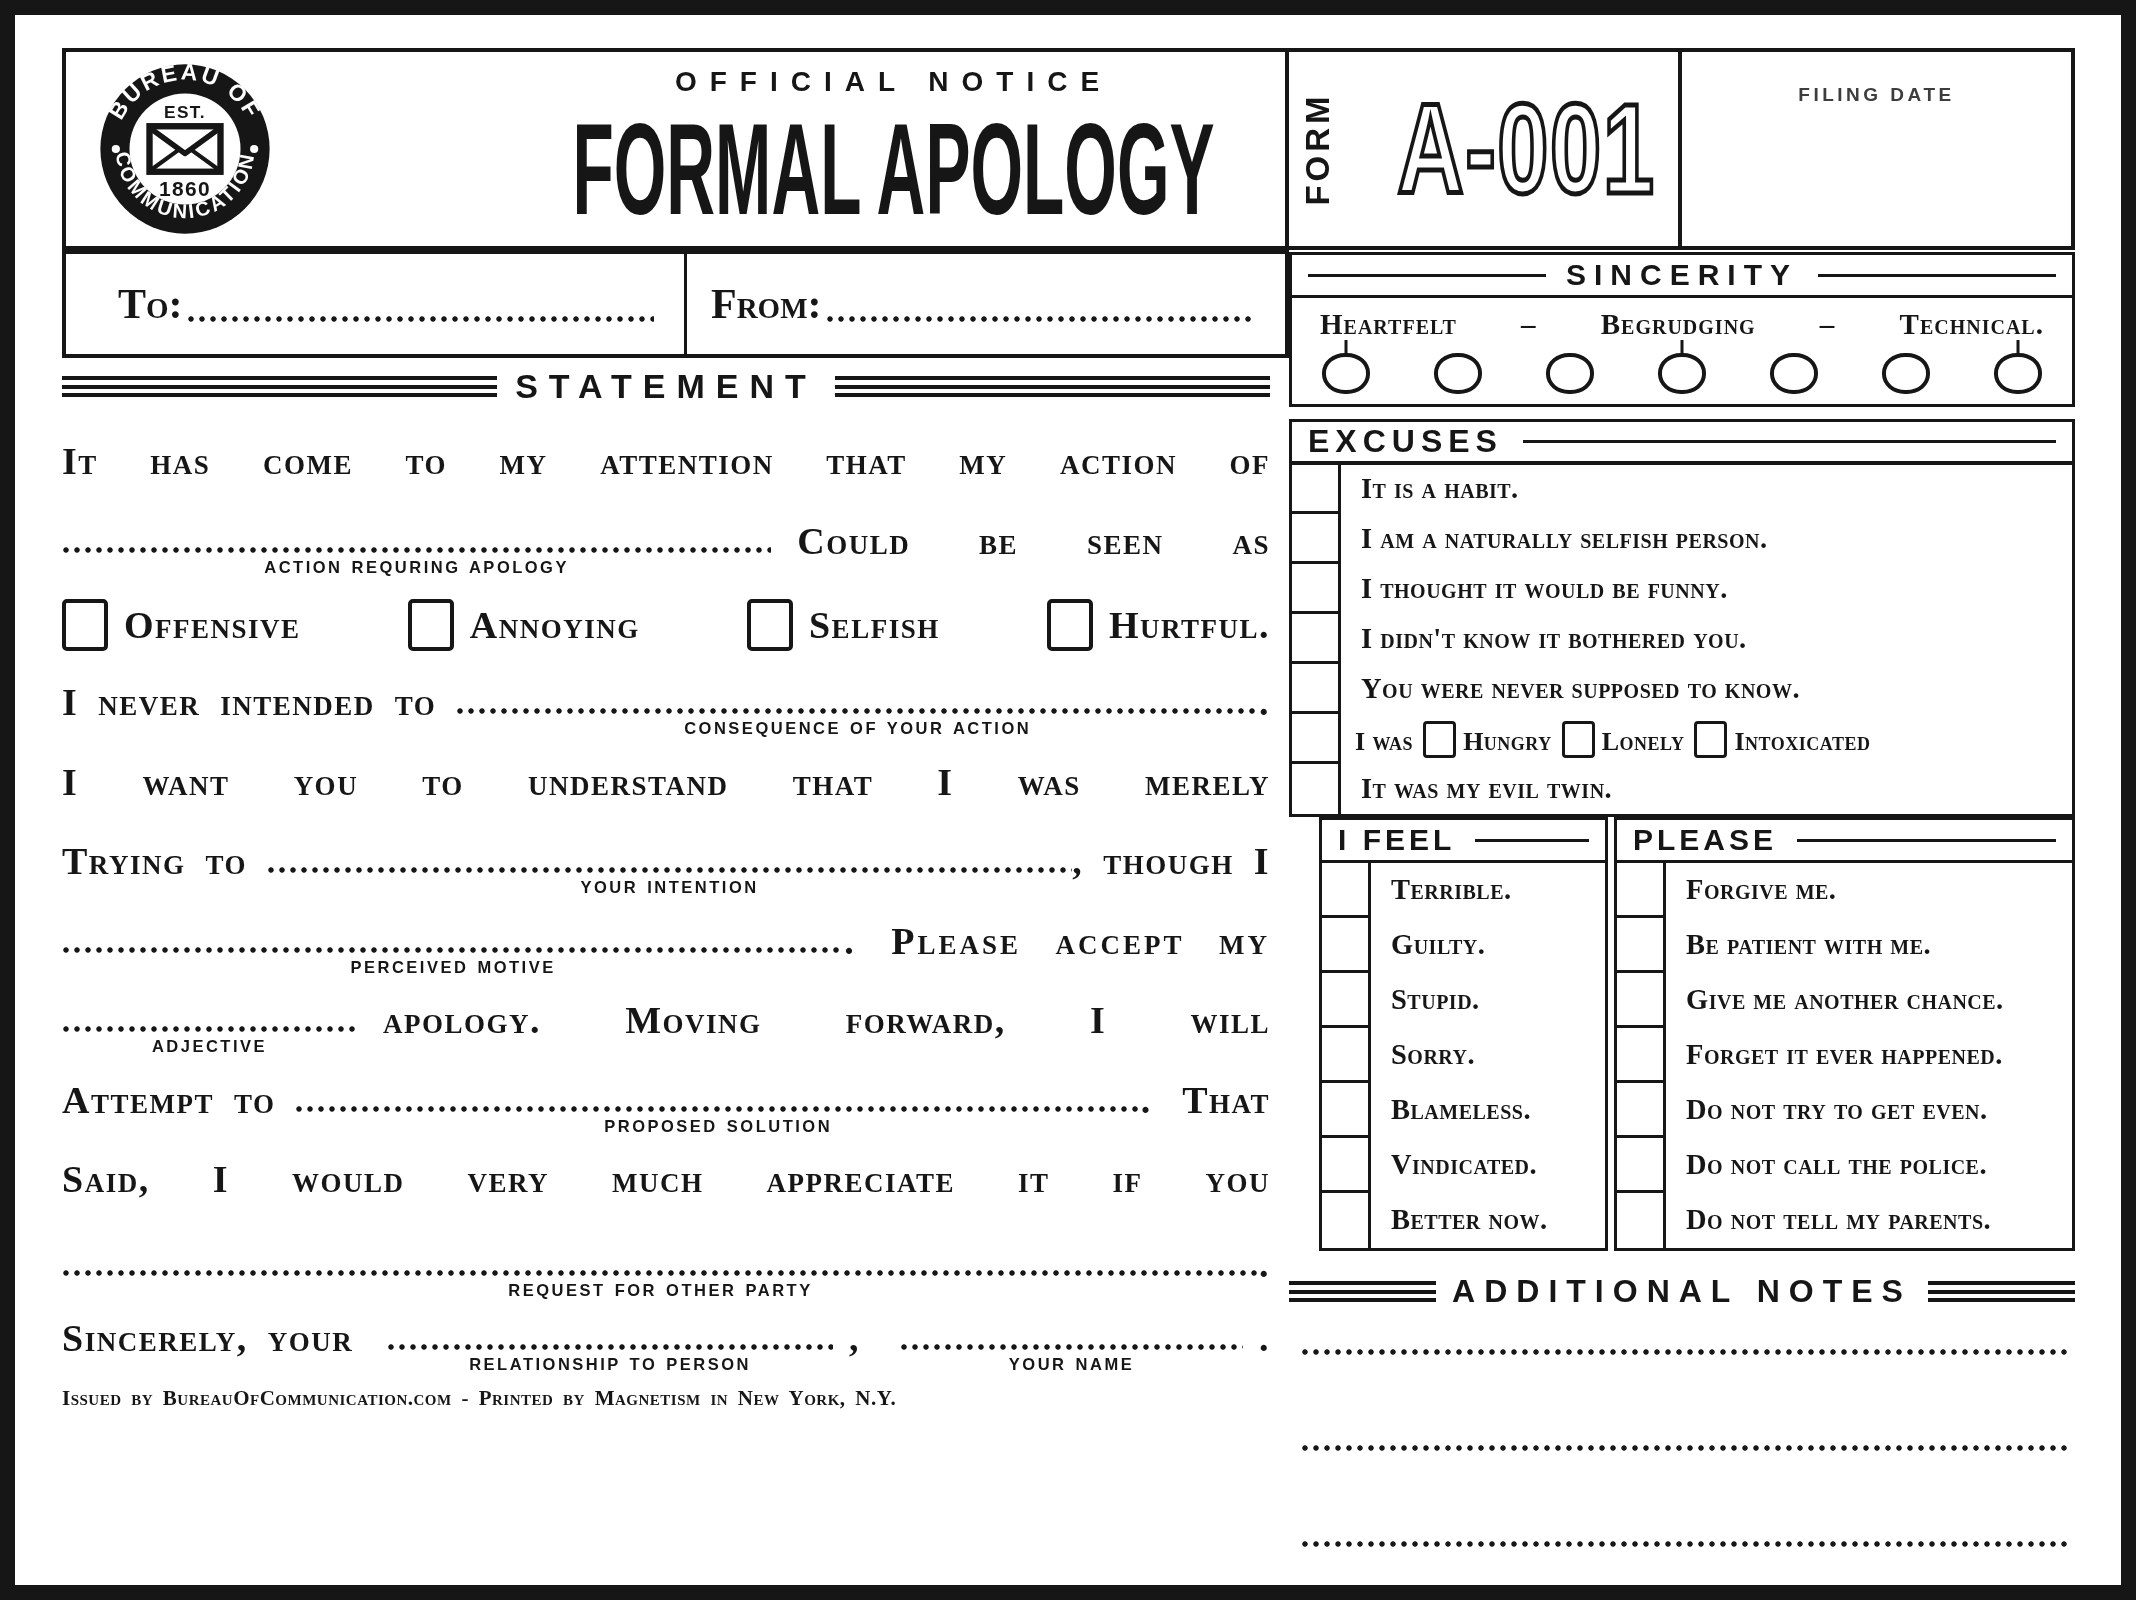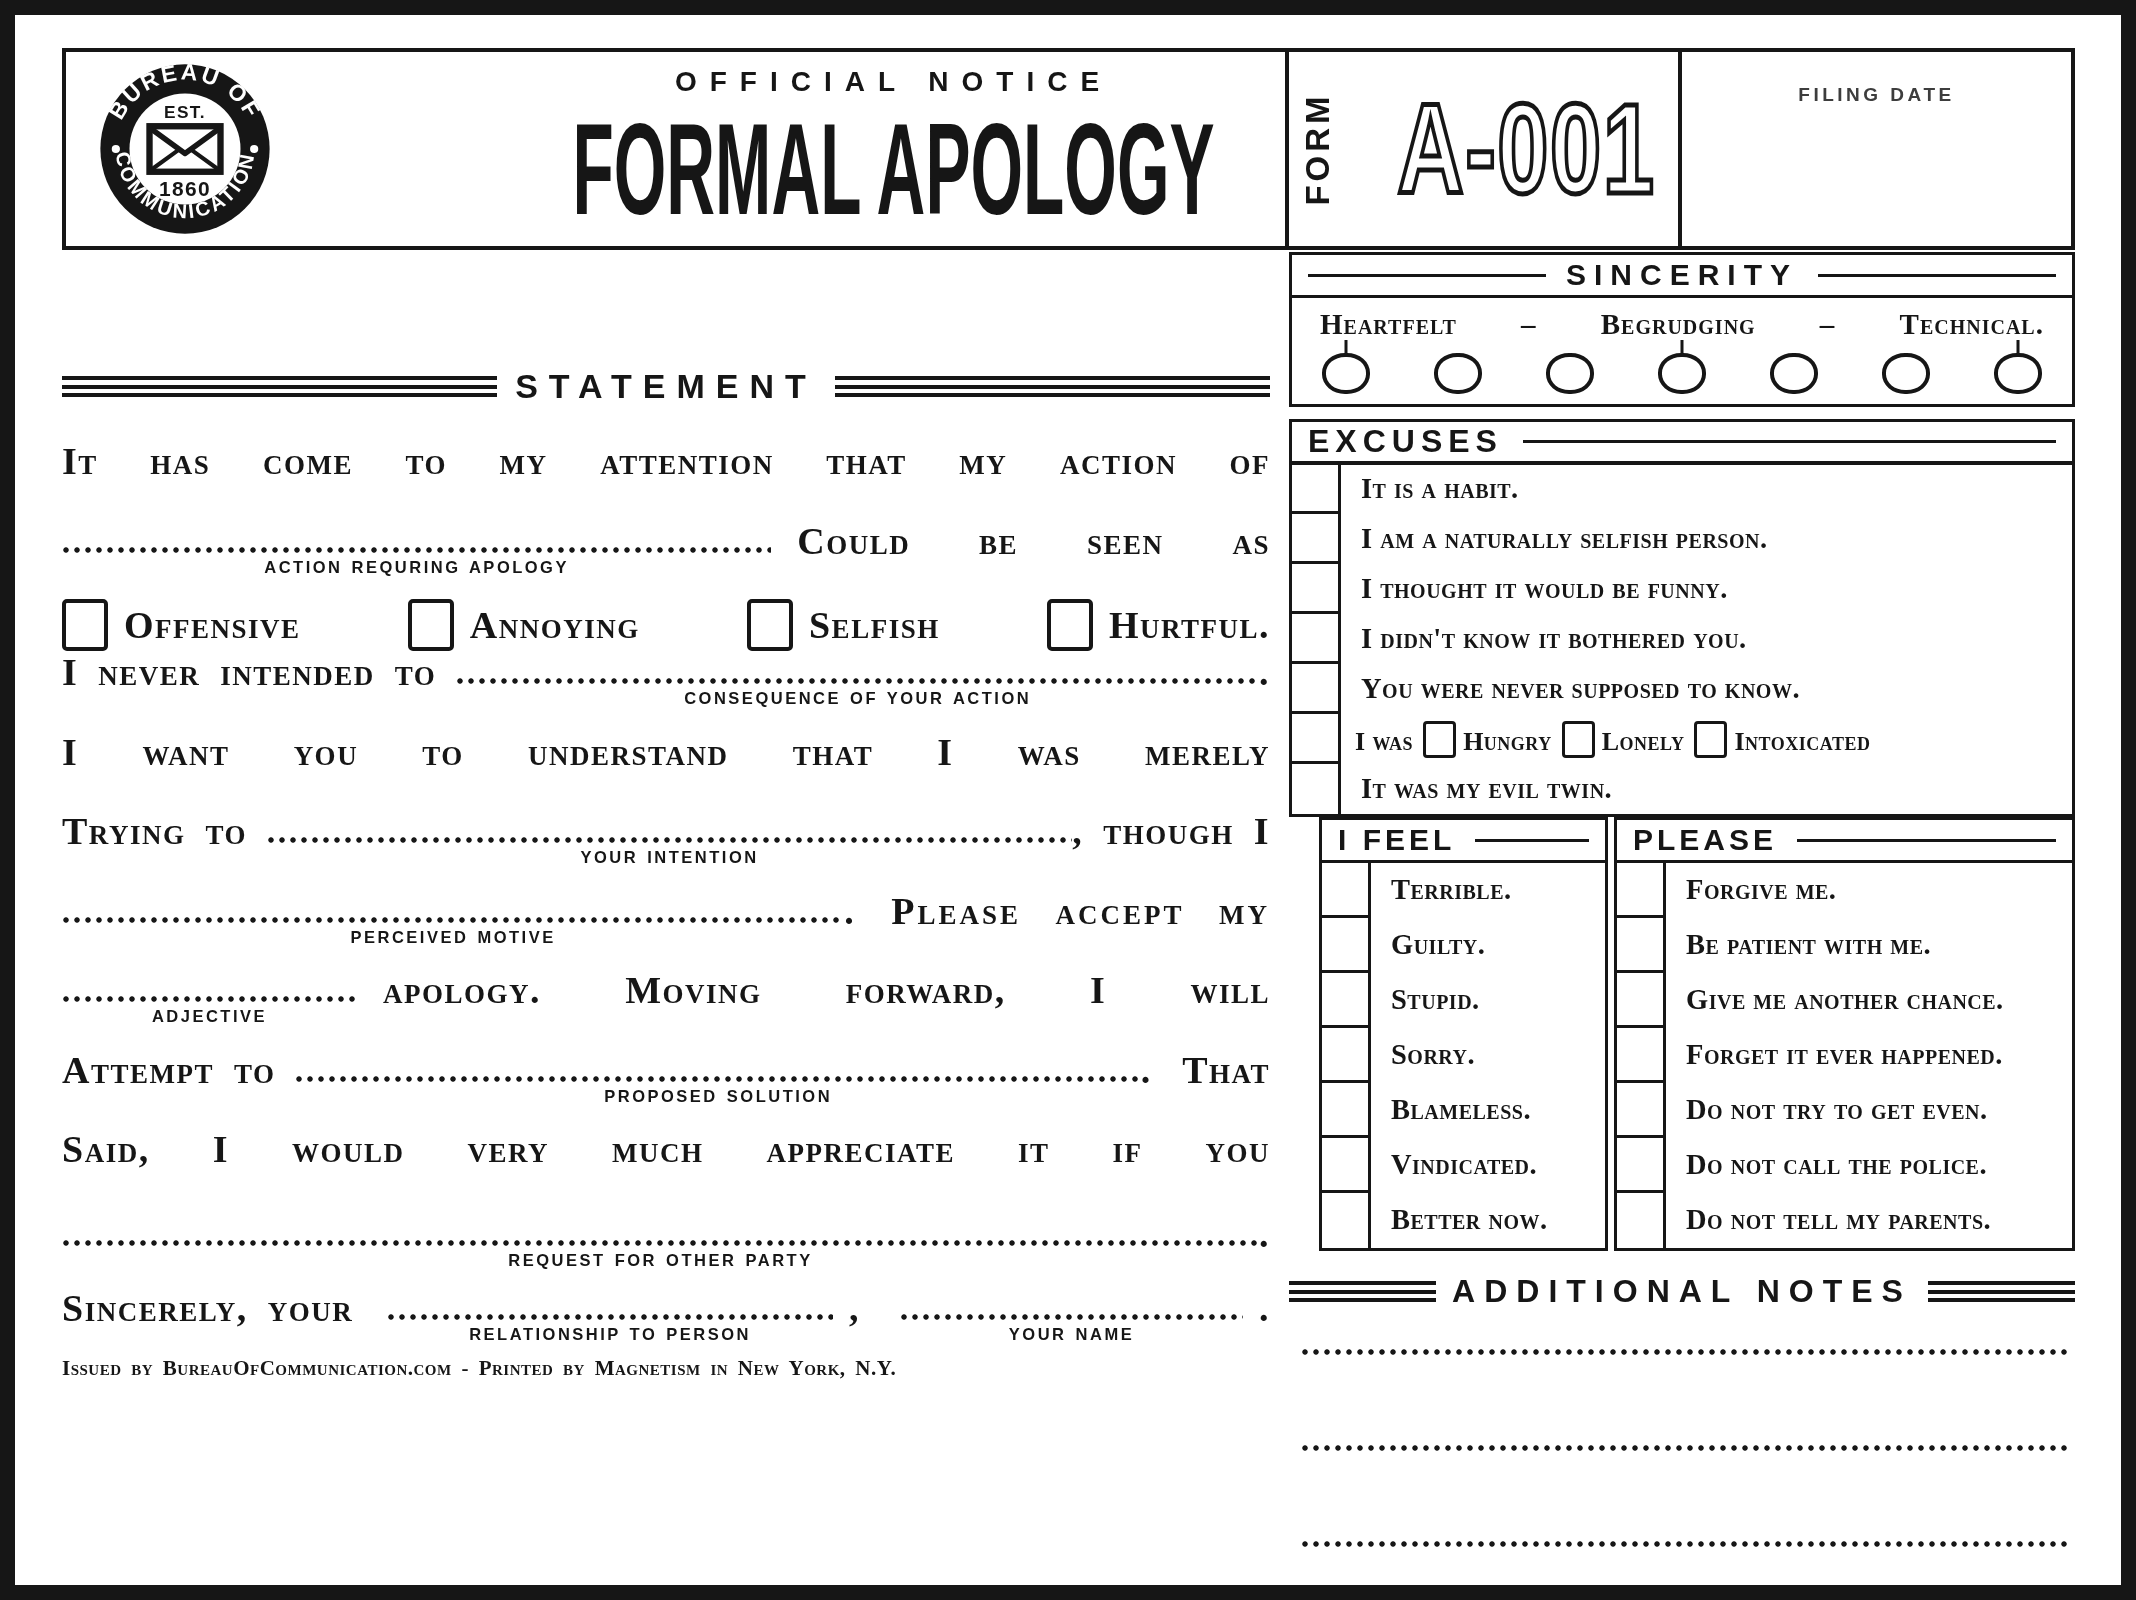--- a/index.html
+++ b/index.html
@@ -48,21 +48,21 @@
   .left-col{position:absolute;left:47px;top:352px;width:1208px;}
   .stmt-head{display:flex;align-items:center;gap:18px;margin:0 0 34px 0;justify-content:center;}
   .stmt-head .t{font-family:"Liberation Sans",sans-serif;font-weight:700;font-size:34px;letter-spacing:11px;}
   .stmt{font-family:"Liberation Serif",serif;font-variant:small-caps;font-weight:700;
     font-size:38px;line-height:1.12;letter-spacing:1.5px;word-spacing:9px;}
   .s-line{margin-bottom:37px;}
   .jline{text-align:justify;text-align-last:justify;}
   .s-flex{display:flex;align-items:baseline;}
   .jseg{text-align:justify;text-align-last:justify;}
   .box{display:inline-block;width:46px;height:52px;border:4px solid #161616;border-radius:5px;box-sizing:border-box;flex:none;}
-  .cb-row{display:flex;justify-content:space-between;align-items:center;}
+  .cb-row{display:flex;justify-content:space-between;align-items:center;margin-bottom:30px;}
   .cb-item{display:flex;align-items:center;gap:16px;}
   .footer-line{margin-top:26px;font-size:21px;letter-spacing:.5px;word-spacing:4px;}
   
   .right-col{position:absolute;left:1274px;top:237px;width:786px;}
   .rc-title{box-sizing:border-box;border:3.5px solid #161616;height:46px;display:flex;align-items:center;
     gap:20px;padding:0 16px;font-family:"Liberation Sans",sans-serif;font-weight:700;}
   .rc-box{box-sizing:border-box;border:3.5px solid #161616;margin-top:-3.5px;}
   .sinc-title{font-size:30px;letter-spacing:8px;justify-content:center;}
   .sinc-body{height:112px;padding-top:10px;}
   .sinc-labels{display:flex;justify-content:space-between;align-items:baseline;padding:0 28px;
@@ -128,20 +128,30 @@
         </div>
       <div class="a001-wrap">
           <div class="a001">A-001</div>
         </div>
     </div>
     <div class="filing-box">
       <span class="filing-label">FILING DATE</span>
     </div>
   </div>
 
+  <div class="tofrom">
+    <div class="tf-cell tf-to sc">
+      <span>To:</span>
+      <div class="leader dots blank"></div>
+    </div>
+    <div class="tf-cell tf-from sc">
+      <span>From:</span>
+      <div class="leader dots blank"></div>
+    </div>
+  </div>
 
   <div class="left-col">
     <div class="stmt-head">
       <div class="hline3"></div>
       <span class="t">STATEMENT</span>
       <div class="hline3"></div>
     </div>
 
     <div class="s-line jline stmt">It has come to my attention that my action of</div>
 

